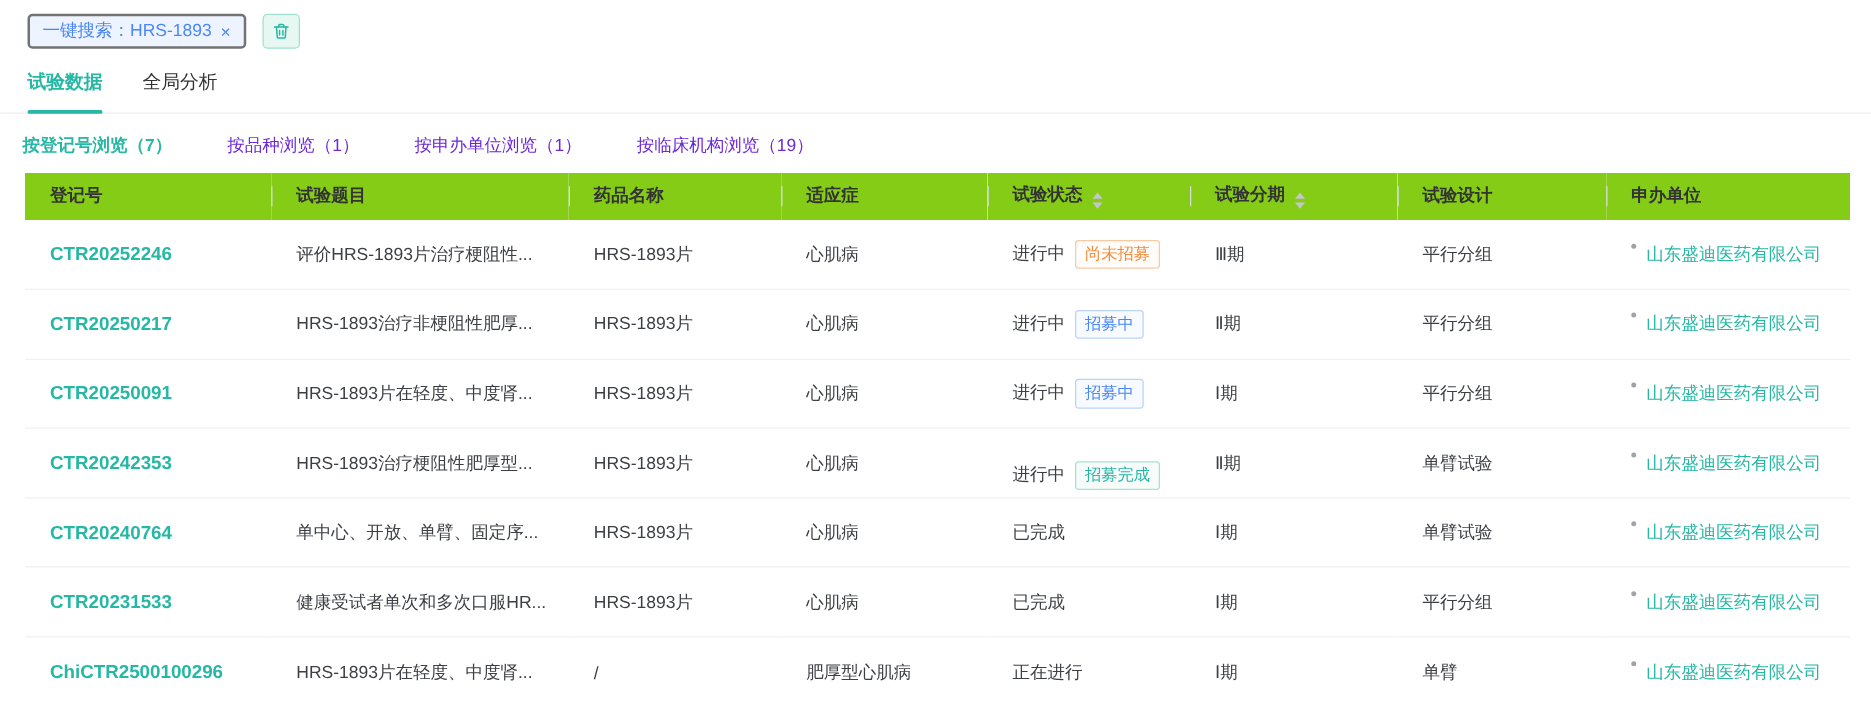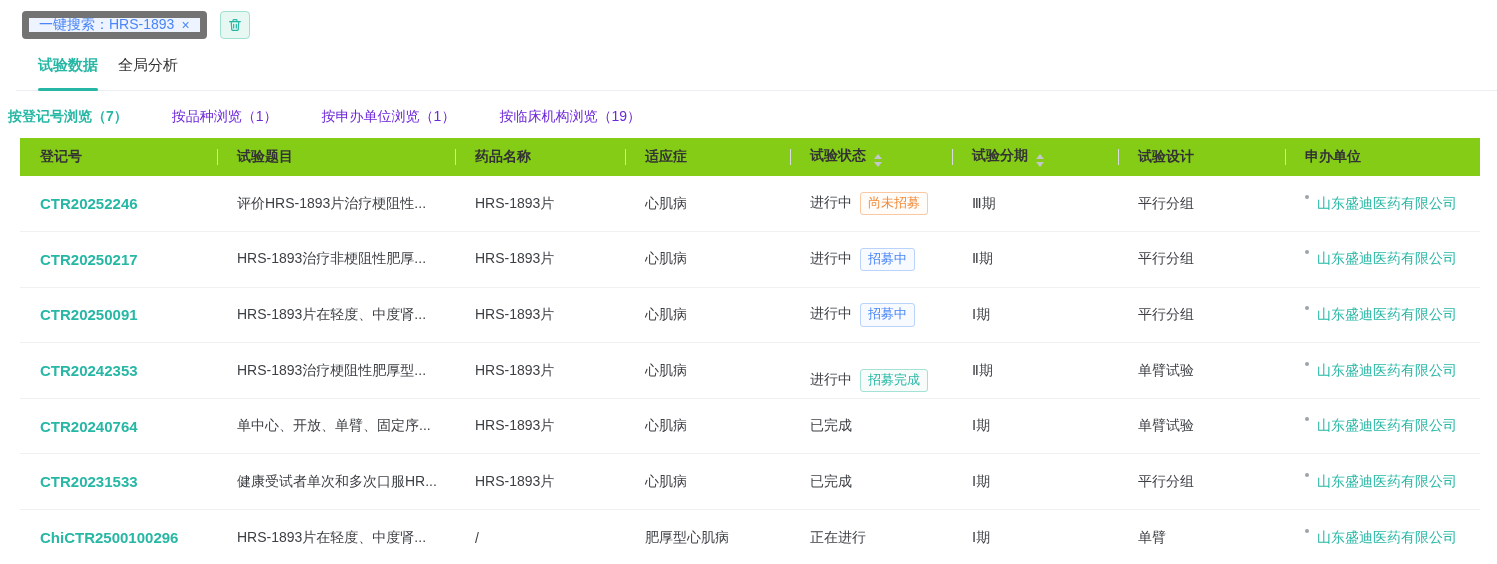--- a/index.html
+++ b/index.html
@@ -2,35 +2,35 @@
 <html><head>
 <meta charset="utf-8">
 <style>
   * { margin: 0; padding: 0; box-sizing: border-box; }
   html, body { width: 1497px; height: 564px; background: #fff; overflow: hidden;
     font-family: "Liberation Sans", "DejaVu Sans", sans-serif; color: #333; }
 
   
   .filter-bar { display: flex; align-items: center; gap: 13px; padding: 7px 0 0 22px; height: 42px; }
   .search-tag { display: inline-flex; align-items: center; height: 28px; padding: 0 10px;
-    background: #eef4ff; border: 7px solid #737373; border-radius: 4px;
+    background: #eef4ff; border: 2px solid #737373; border-radius: 4px;
     color: #4a86f8; font-size: 14px; cursor: pointer; }
   .search-tag .close-x { margin-left: 7px; font-size: 14px; color: #4a86f8; cursor: pointer; line-height: 1; }
   .trash-btn { width: 30px; height: 28px; display: inline-flex; align-items: center; justify-content: center;
     background: #e7f8f3; border: 1px solid #9fe0d0; border-radius: 4px; cursor: pointer; }
 
   
-  .tabs { display: flex; gap: 20px; padding: 14px 0 0 22px; border-bottom: 1px solid #eceef1; margin-left: 16px; }
+  .tabs { display: flex; gap: 32px; padding: 14px 0 0 22px; border-bottom: 1px solid #eceef1; }
   .tab { position: relative; font-size: 15px; padding-bottom: 15px; cursor: pointer; color: #333; }
   .tab.active { color: #26b7a5; font-weight: bold; }
   .tab.active::after { content: ""; position: absolute; left: 0; right: 0; bottom: -1px;
     height: 3px; background: #26b7a5; border-radius: 2px; }
 
   
-  .subtabs { display: flex; gap: 44px; padding: 17px 0 12px 8px; }
+  .subtabs { display: flex; gap: 44px; padding: 17px 0 12px 18px; }
   .subtab { font-size: 14px; color: #6d28d9; cursor: pointer; }
   .subtab.active { color: #26b7a5; font-weight: bold; }
 
   
   .table-wrap { margin: 0 17px 0 20px; }
   table { width: 100%; border-collapse: collapse; table-layout: fixed; }
   thead th { background: #84cc16; height: 38px; text-align: left; font-size: 14px;
     font-weight: bold; color: #333; padding: 0 8px 0 20px; position: relative; white-space: nowrap; }
   thead th:not(:first-child)::before { content: ""; position: absolute; left: 0; top: 11px;
     width: 1px; height: 16px; background: #d8dadf; }

